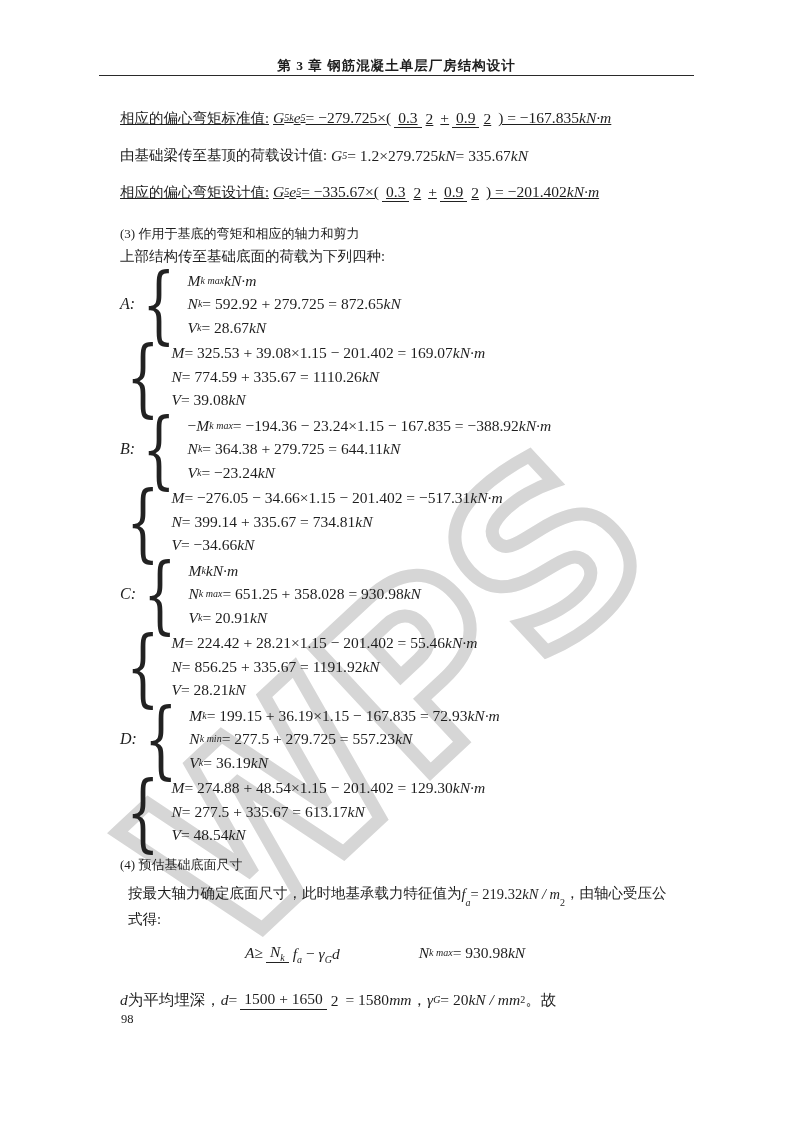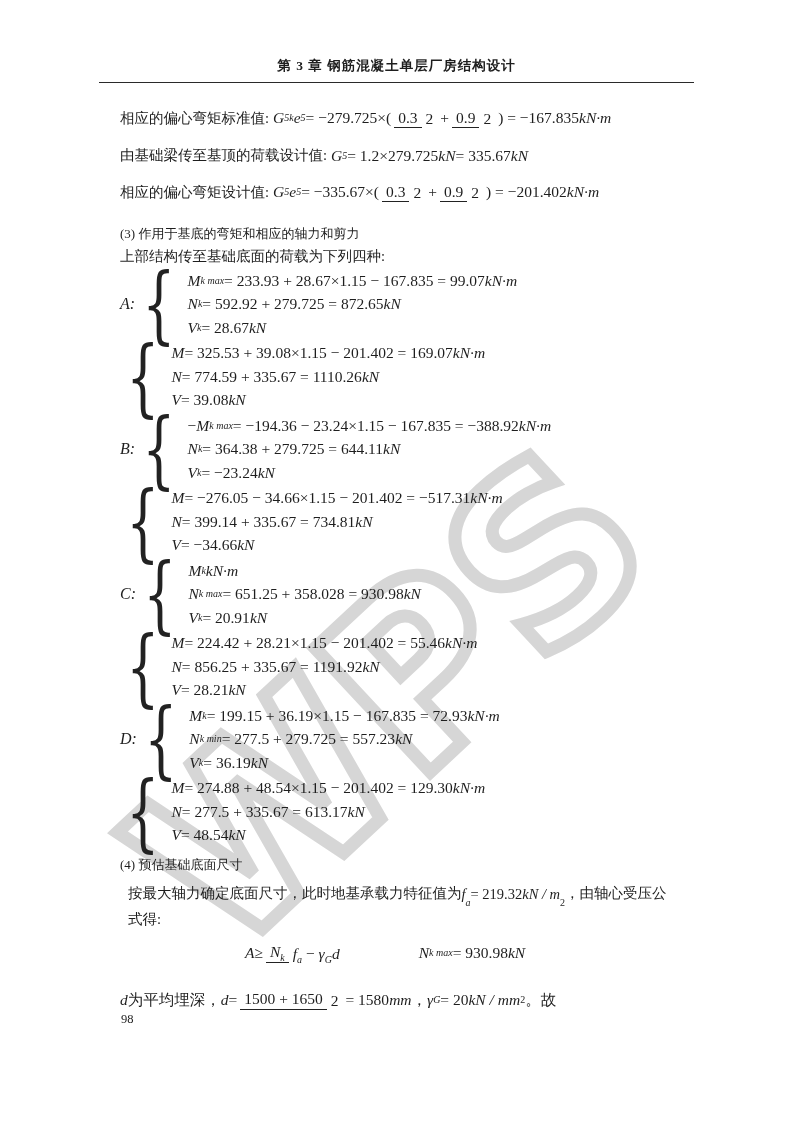--- a/index.html
+++ b/index.html
@@ -2,32 +2,32 @@
 <html><head>
 <meta charset="utf-8">
 <style>
   html,body{margin:0;padding:0;background:#888;}
   .page{position:relative;width:793px;height:1122px;background:#ffffff;overflow:hidden;
         font-family:"Liberation Serif","DejaVu Serif",serif;color:#1e1e1e;}
   
   .watermark-wrap{position:absolute;left:10px;top:330px;z-index:0;pointer-events:none;}
   
   .header-wrap{position:absolute;left:99px;right:99px;top:56px;z-index:1;
-               text-align:center;border-bottom:1.5px solid #2a2a2a;padding-bottom:7px;}
+               text-align:center;border-bottom:1.5px solid #2a2a2a;}
   .header-title{font-size:13.5px;font-weight:bold;letter-spacing:1px;}
   
   .main{position:absolute;left:120px;right:96px;top:96px;z-index:1;}
   .cn{font-size:14.5px;}
   .eq{font-size:15.5px;}
   .rm{font-style:normal;}
   .it{font-style:italic;}
   sub{font-size:10px;font-style:italic;line-height:0;}
   sup{font-size:10px;font-style:normal;line-height:0;}
   .text-line{display:flex;align-items:center;}
-  .tall{min-height:45px;}
+  .tall{min-height:45px;text-decoration:underline;}
   .short{min-height:29px;}
   .eq-inline{display:inline-flex;align-items:center;margin-left:4px;}
   .frac{display:inline-flex;flex-direction:row;align-items:center;vertical-align:middle;
         margin:0 3px;line-height:1.12;text-align:center;}
   .frac .num{border-bottom:1.3px solid #222;padding:0 4px 1px;}
   .frac .den{padding:1px 4px 0;}
   .sec-heading{font-size:13px;min-height:22px;display:flex;align-items:center;}
   .sec-intro{font-size:14.5px;min-height:22px;display:flex;align-items:center;}
   
   .block{display:flex;align-items:center;margin:2px 0;}
@@ -117,21 +117,20 @@
     <div class="sec-intro">上部结构传至基础底面的荷载为下列四种:</div>
 
     <div>
         <div class="block">
           <span class="case-label">A:</span>
           <span class="brace">{</span>
           <div class="block-lines">
             <div class="eq-line">
               <span class="it">M</span>
               <sub class="it">k max</sub>
-              <span class="rm"> = 233.93 + 28.67×1.15 − 167.835 = 99.07</span>
               <span class="it">kN·m</span>
             </div>
             <div class="eq-line">
               <span class="it">N</span>
               <sub class="it">k</sub>
               <span class="rm"> = 592.92 + 279.725 = 872.65</span>
               <span class="it">kN</span>
             </div>
             <div class="eq-line">
               <span class="it">V</span>

